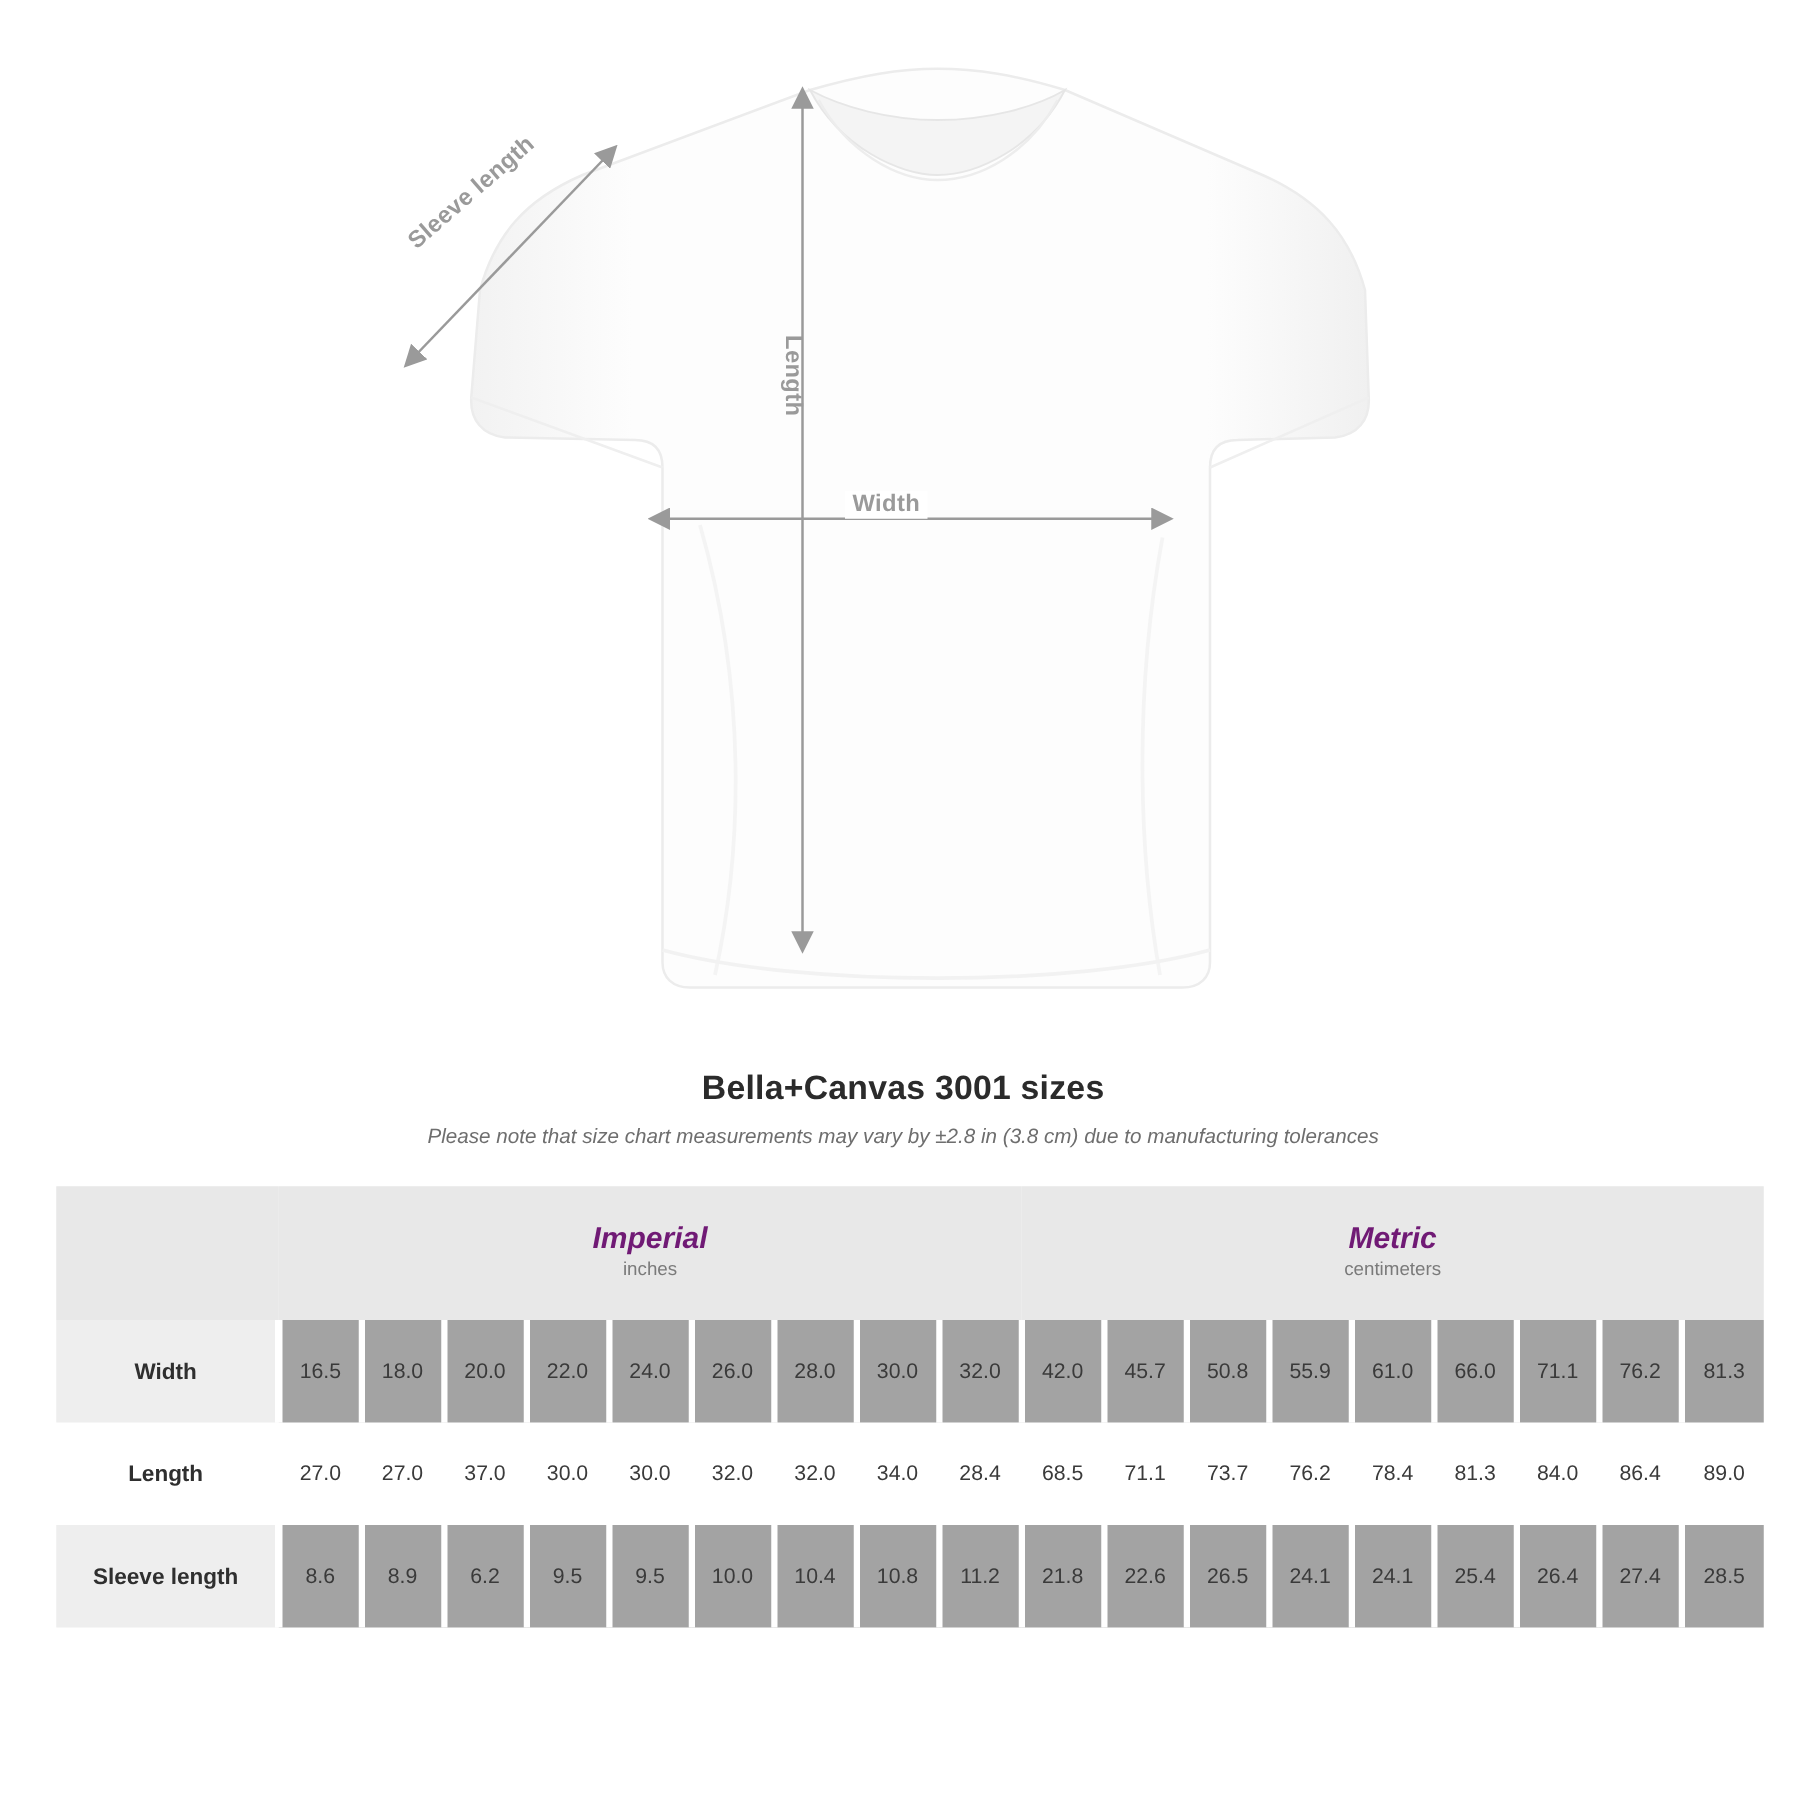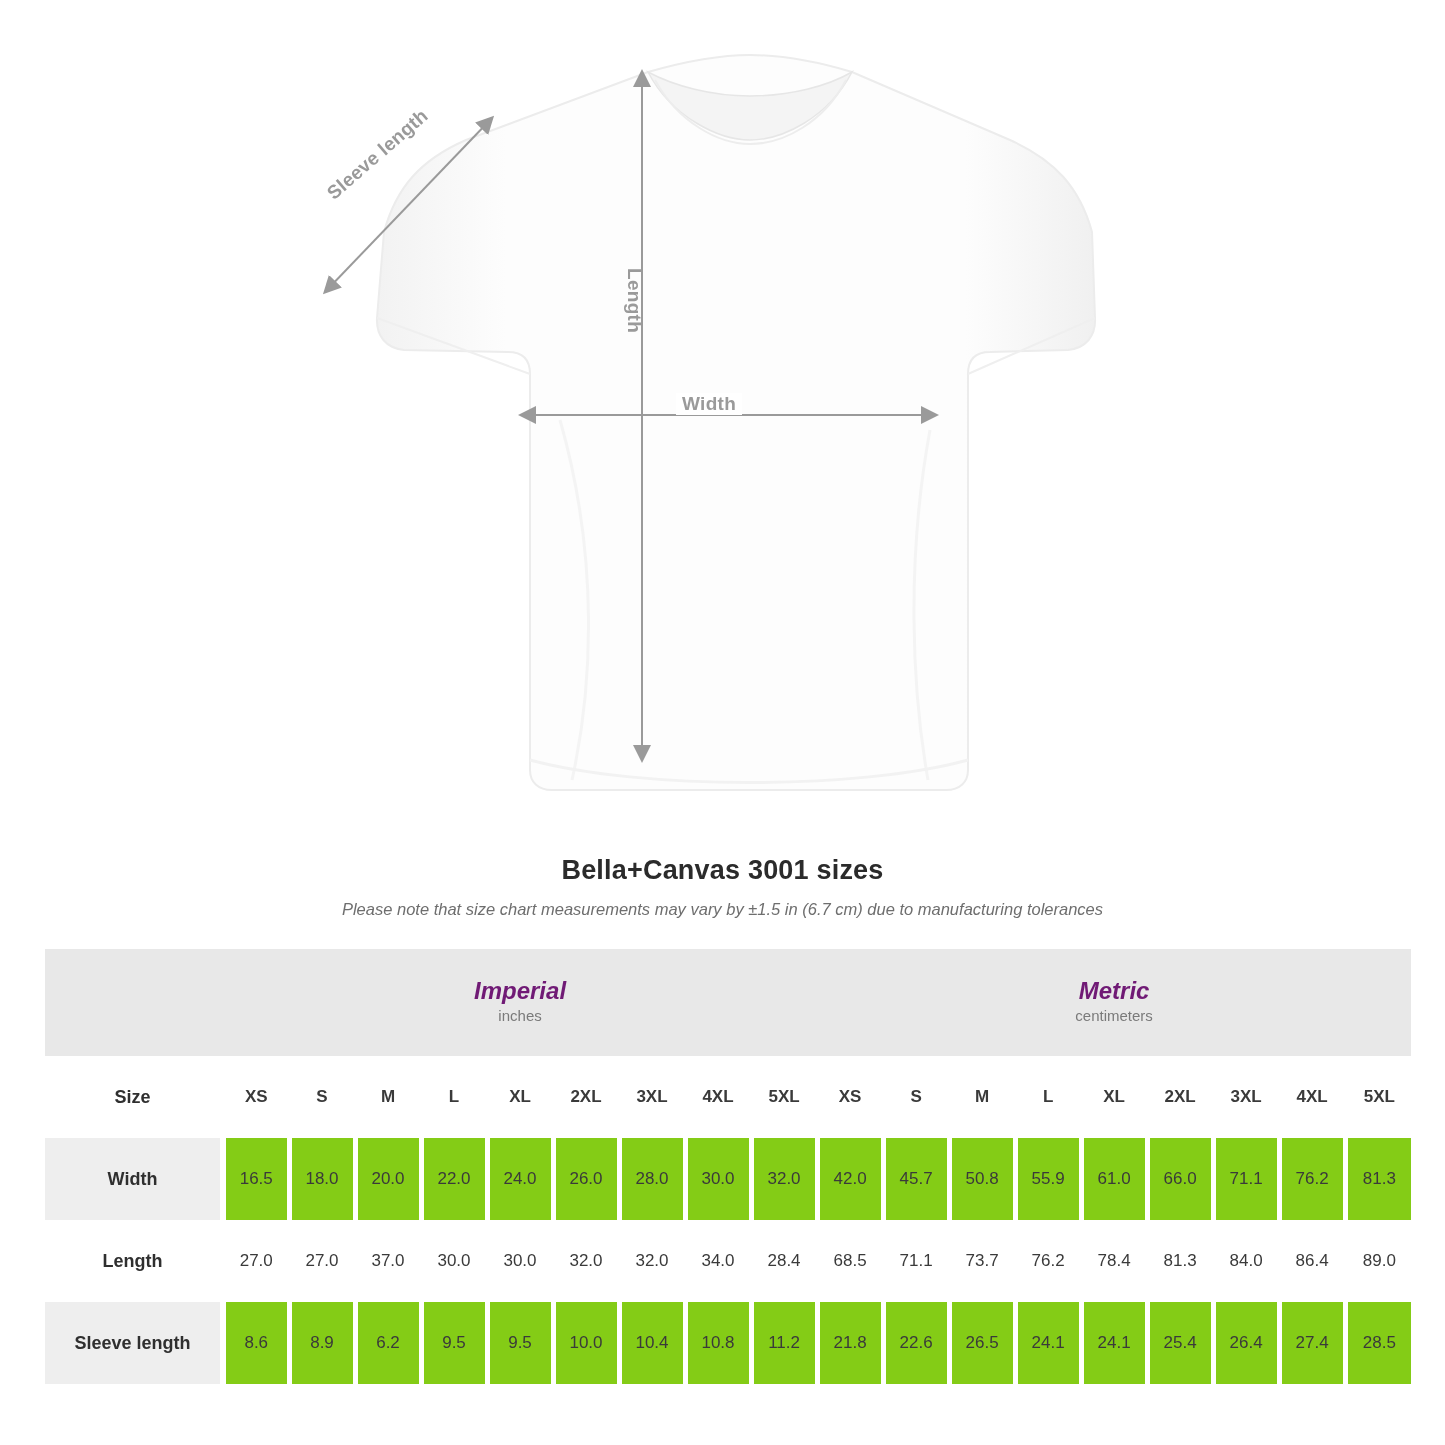--- a/index.html
+++ b/index.html
@@ -108,21 +108,21 @@
     font-weight: bold;
     font-size: 17.5px;
     color: #2f2f2f;
   }
   .hdr-row td.rowhead { font-size: 18px; }
   .data-row td {
     height: 82px;
     font-size: 17.5px;
     color: #3a3a3a;
   }
-  .data-row.alt td { background: #84cc16; }
+  .data-row.alt td { background: #a3a3a3; }
   .data-row td.rowhead,
   .hdr-row td.rowhead {
     font-weight: bold;
     font-size: 18px;
     color: #2f2f2f;
   }
   .data-row.alt td.rowhead { background: #eeeeee; }
   td.sep-left { border-left: 6px solid #ffffff; }
   td.cellgap { border-left: 5px solid #ffffff; }
 </style>
@@ -184,21 +184,21 @@
       <line x1="521" y1="415" x2="936" y2="415" stroke="#9a9a9a" stroke-width="2" marker-start="url(#arrTail)" marker-end="url(#arrHead)"></line>
       <line x1="492" y1="118" x2="325" y2="292" stroke="#9a9a9a" stroke-width="2" marker-start="url(#arrTail)" marker-end="url(#arrHead)"></line>
     </svg>
 
     <div class="dim-label label-sleeve">Sleeve length</div>
     <div class="dim-label label-length">Length</div>
     <div class="dim-label label-width">Width</div>
   </div>
 
   <h1 class="chart-title">Bella+Canvas 3001 sizes</h1>
-  <p class="chart-note">Please note that size chart measurements may vary by ±1.5 in (6.7 cm) due to manufacturing tolerances</p>
+  <p class="chart-note">Please note that size chart measurements may vary by ±2.8 in (3.8 cm) due to manufacturing tolerances</p>
 
   <div class="table-wrap">
     <table class="size-table">
       <colgroup>
         <col style="width:178px">
         <col span="9" style="width:66px">
         <col span="9" style="width:66px">
       </colgroup>
       <tbody>
         <tr class="unit-row">
@@ -206,41 +206,20 @@
           <td colspan="9">
             <div class="unit-cell-title">Imperial</div>
             <div class="unit-cell-sub">inches</div>
           </td>
           <td colspan="9">
             <div class="unit-cell-title">Metric</div>
             <div class="unit-cell-sub">centimeters</div>
           </td>
         </tr>
 
-        <tr class="hdr-row">
-          <td class="rowhead">Size</td>
-          <td class="sep-left">XS</td>
-          <td class="cellgap">S</td>
-          <td class="cellgap">M</td>
-          <td class="cellgap">L</td>
-          <td class="cellgap">XL</td>
-          <td class="cellgap">2XL</td>
-          <td class="cellgap">3XL</td>
-          <td class="cellgap">4XL</td>
-          <td class="cellgap">5XL</td>
-          <td class="cellgap">XS</td>
-          <td class="cellgap">S</td>
-          <td class="cellgap">M</td>
-          <td class="cellgap">L</td>
-          <td class="cellgap">XL</td>
-          <td class="cellgap">2XL</td>
-          <td class="cellgap">3XL</td>
-          <td class="cellgap">4XL</td>
-          <td class="cellgap">5XL</td>
-        </tr>
 
         <tr class="data-row alt">
           <td class="rowhead">Width</td>
           <td class="sep-left">16.5</td>
           <td class="cellgap">18.0</td>
           <td class="cellgap">20.0</td>
           <td class="cellgap">22.0</td>
           <td class="cellgap">24.0</td>
           <td class="cellgap">26.0</td>
           <td class="cellgap">28.0</td>

